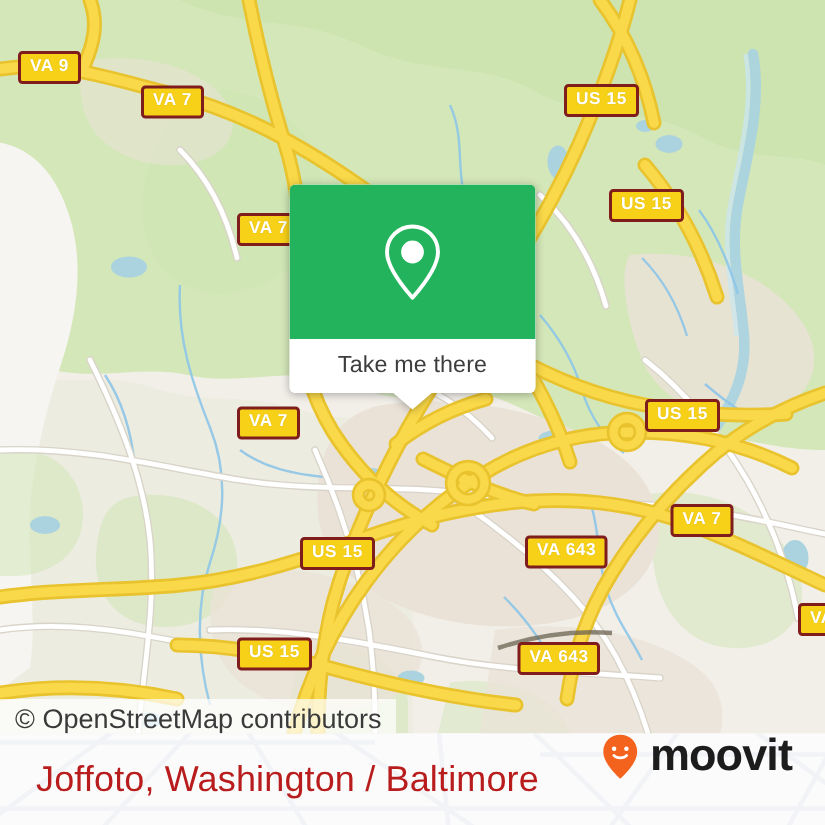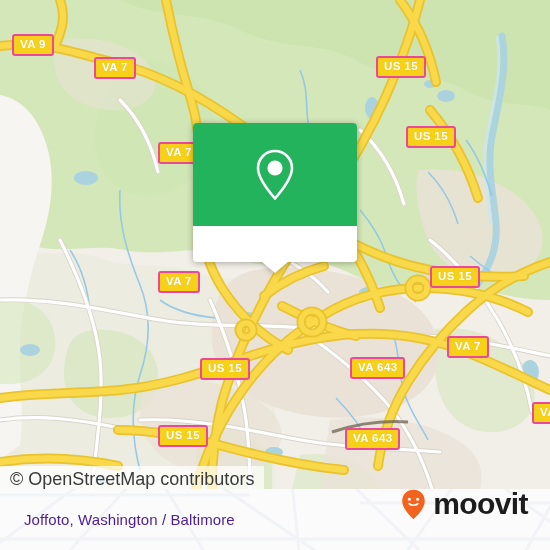--- a/index.html
+++ b/index.html
@@ -15,21 +15,21 @@
     position:absolute;left:0;top:0;width:550px;height:489px;
     background:#f2efe9;
     overflow:hidden;
   }
   .map-svg{position:absolute;left:0;top:0;width:550px;height:489px;display:block;}
 
   
   .shield{
     position:absolute;
     background:#f7d117;
-    border:2px solid #ec4899;
+    border:2px solid #7f1d1d;
     border-radius:3px;
     color:#ffffff;
     font-weight:bold;
     font-size:11.5px;
     letter-spacing:.4px;
     line-height:15px;
     padding:1px 6px 2px 6px;
     white-space:nowrap;
     text-shadow:0 0 1px rgba(0,0,0,.12);
     box-sizing:border-box;
@@ -77,21 +77,21 @@
 
   
   .footer{
     position:absolute;left:0;top:489px;width:550px;height:61px;
     background:#fbfbfb;overflow:hidden;
   }
   .footer-bg{position:absolute;left:0;top:-20px;width:550px;height:90px;opacity:.55;}
   .footer-title{
     position:absolute;left:24px;top:0;height:61px;
     display:flex;align-items:center;
-    font-size:15px;color:#4c1d95;letter-spacing:.1px;
+    font-size:24px;color:#b91c1c;letter-spacing:.1px;
     white-space:nowrap;
   }
   .brand{
     position:absolute;right:22px;top:0;height:72px;
     display:flex;align-items:flex-start;gap:7px;
   }
   .brand-pin{width:25px;height:31px;display:block;}
   .brand-name{
     font-size:30px;font-weight:bold;color:#1c1c1c;letter-spacing:-0.6px;
     line-height:30px;
@@ -301,20 +301,23 @@
     </div>
 
     <div class="card">
       <div class="card-inner">
         <div class="card-head">
           <svg class="card-pin" viewBox="0 0 48 56">
             <path d="M24 4 C33.4 4 41 11.6 41 21 C41 31.5 29.5 45.2 24 51.5
                      C18.5 45.2 7 31.5 7 21 C7 11.6 14.6 4 24 4 Z" fill="none" stroke="#ffffff" stroke-width="2.6" stroke-linejoin="round"></path>
             <circle cx="24" cy="21" r="7.6" fill="#ffffff"></circle>
           </svg>
+        </div>
+        <div class="card-foot">
+          <span>Take me there</span>
         </div>
       </div>
       <div class="card-tail"></div>
     </div>
 
     <div class="attrib">© OpenStreetMap contributors</div>
   </div>
 
   <div class="footer">
     <svg class="footer-bg" viewBox="0 0 550 90" preserveAspectRatio="none" aria-hidden="true">

